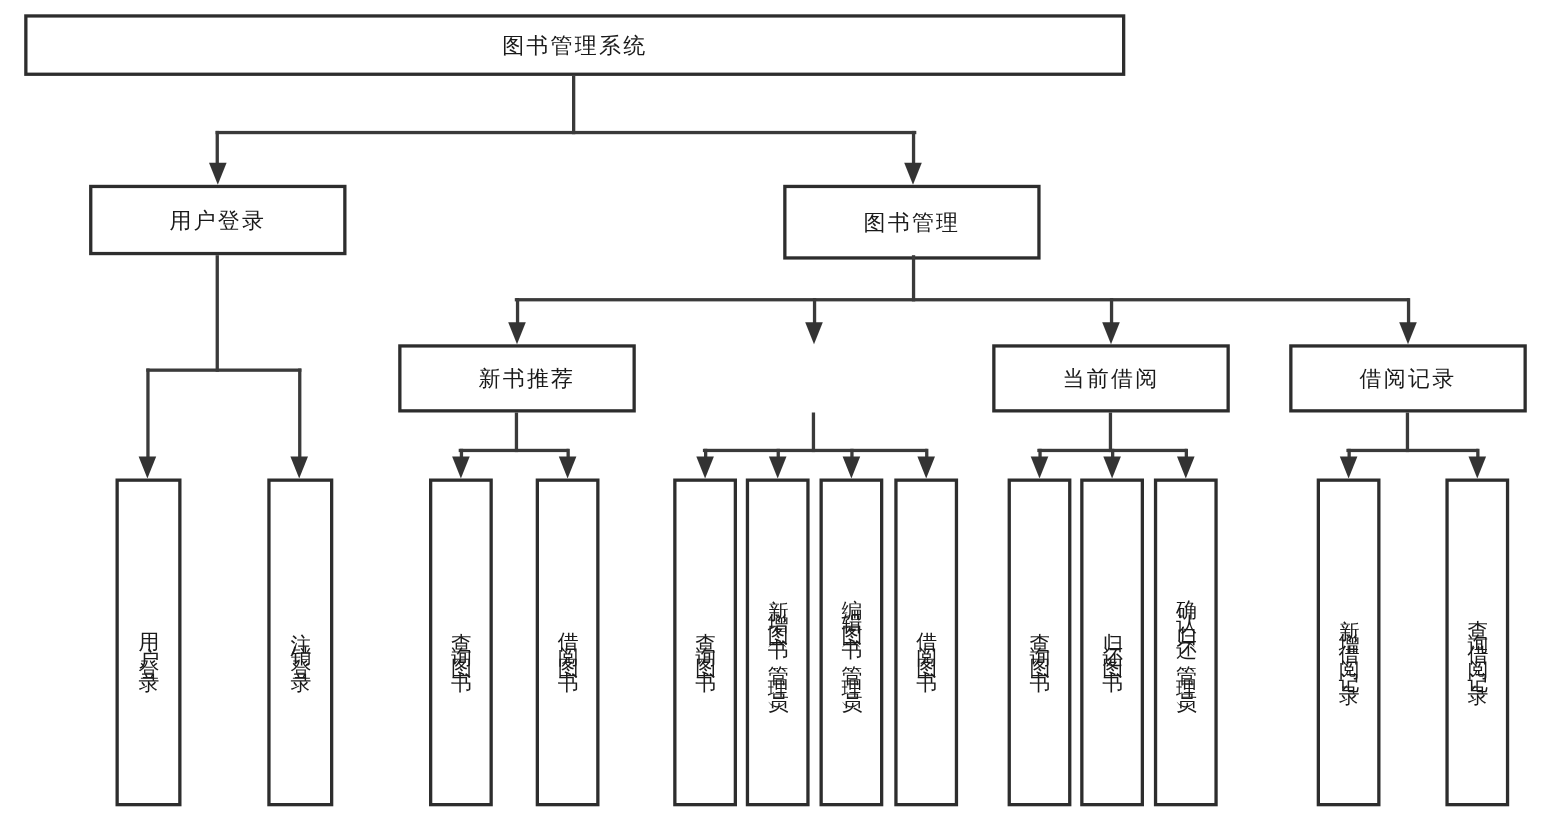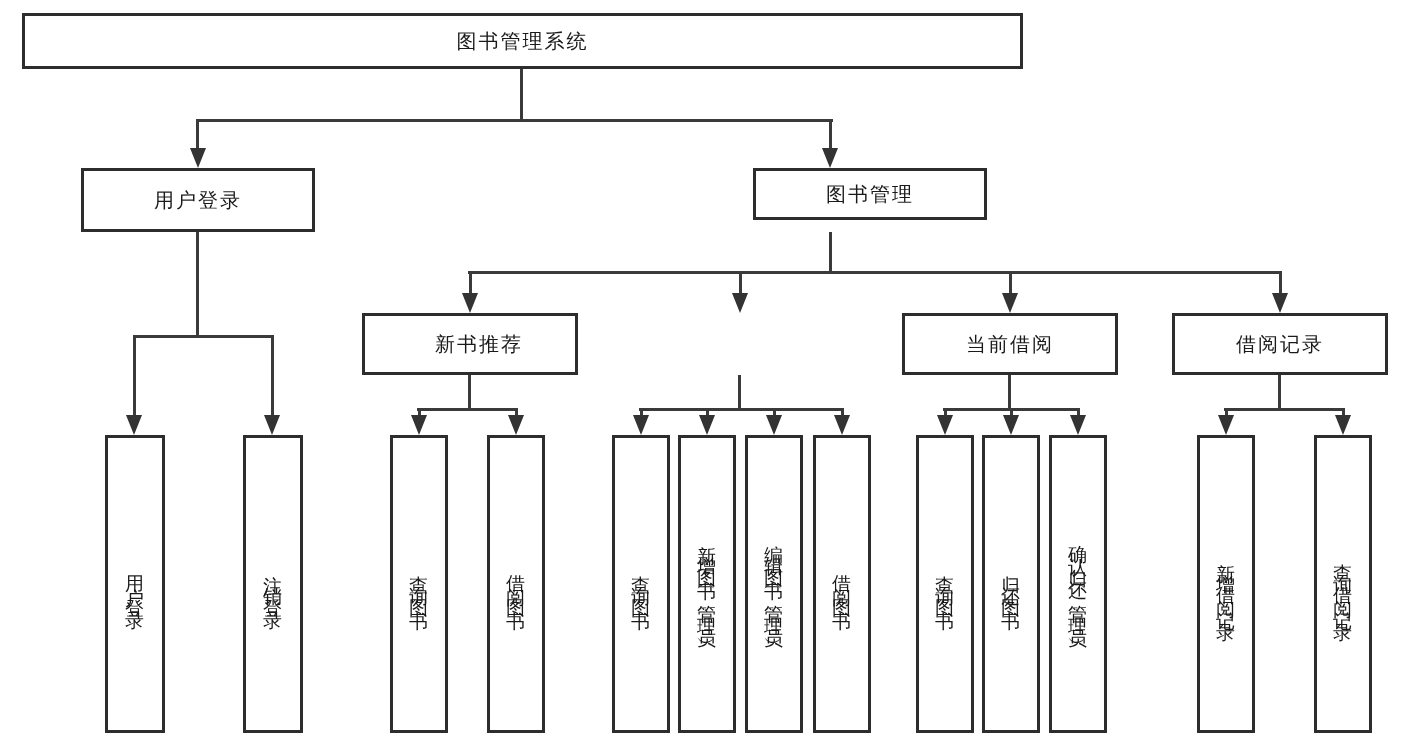--- a/index.html
+++ b/index.html
@@ -54,21 +54,21 @@
   <div class="box" style="left:22px;top:13px;width:1001px;height:56px;">图书管理系统</div>
 
   <div class="vline" style="left:520px;top:69px;height:53px;"></div>
   <div class="hline" style="left:196px;top:119px;width:637px;"></div>
   <div class="vline" style="left:196px;top:119px;height:32px;"></div>
   <div class="vline" style="left:829px;top:119px;height:32px;"></div>
   <div class="arrow" style="left:190px;top:148px;"></div>
   <div class="arrow" style="left:822px;top:148px;"></div>
 
   <div class="box" style="left:81px;top:168px;width:234px;height:64px;">用户登录</div>
-  <div class="box" style="left:753px;top:168px;width:234px;height:52px;font-family:Liberation Mono, monospace;">图书管理</div>
+  <div class="box" style="left:712px;top:168px;width:234px;height:68px;font-family:Liberation Mono, monospace;">图书管理</div>
 
   <div class="vline" style="left:196px;top:232px;height:106px;"></div>
   <div class="hline" style="left:133px;top:335px;width:141px;"></div>
   <div class="vline" style="left:133px;top:335px;height:84px;"></div>
   <div class="vline" style="left:271px;top:335px;height:84px;"></div>
   <div class="arrow" style="left:126px;top:415px;"></div>
   <div class="arrow" style="left:264px;top:415px;"></div>
 
   <div class="vline" style="left:829px;top:232px;height:42px;"></div>
   <div class="hline" style="left:468px;top:271px;width:813px;"></div>

